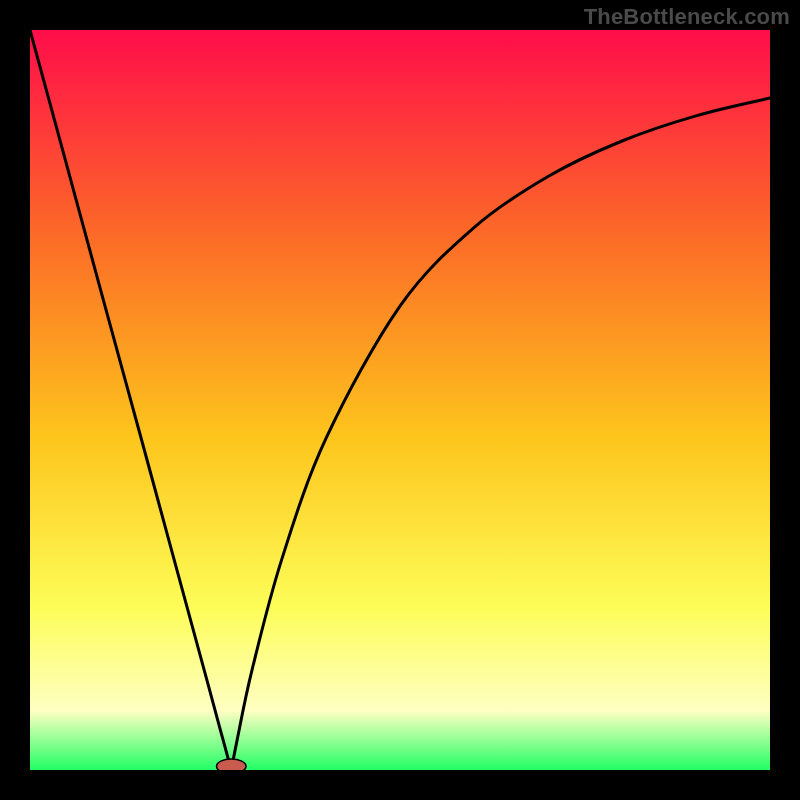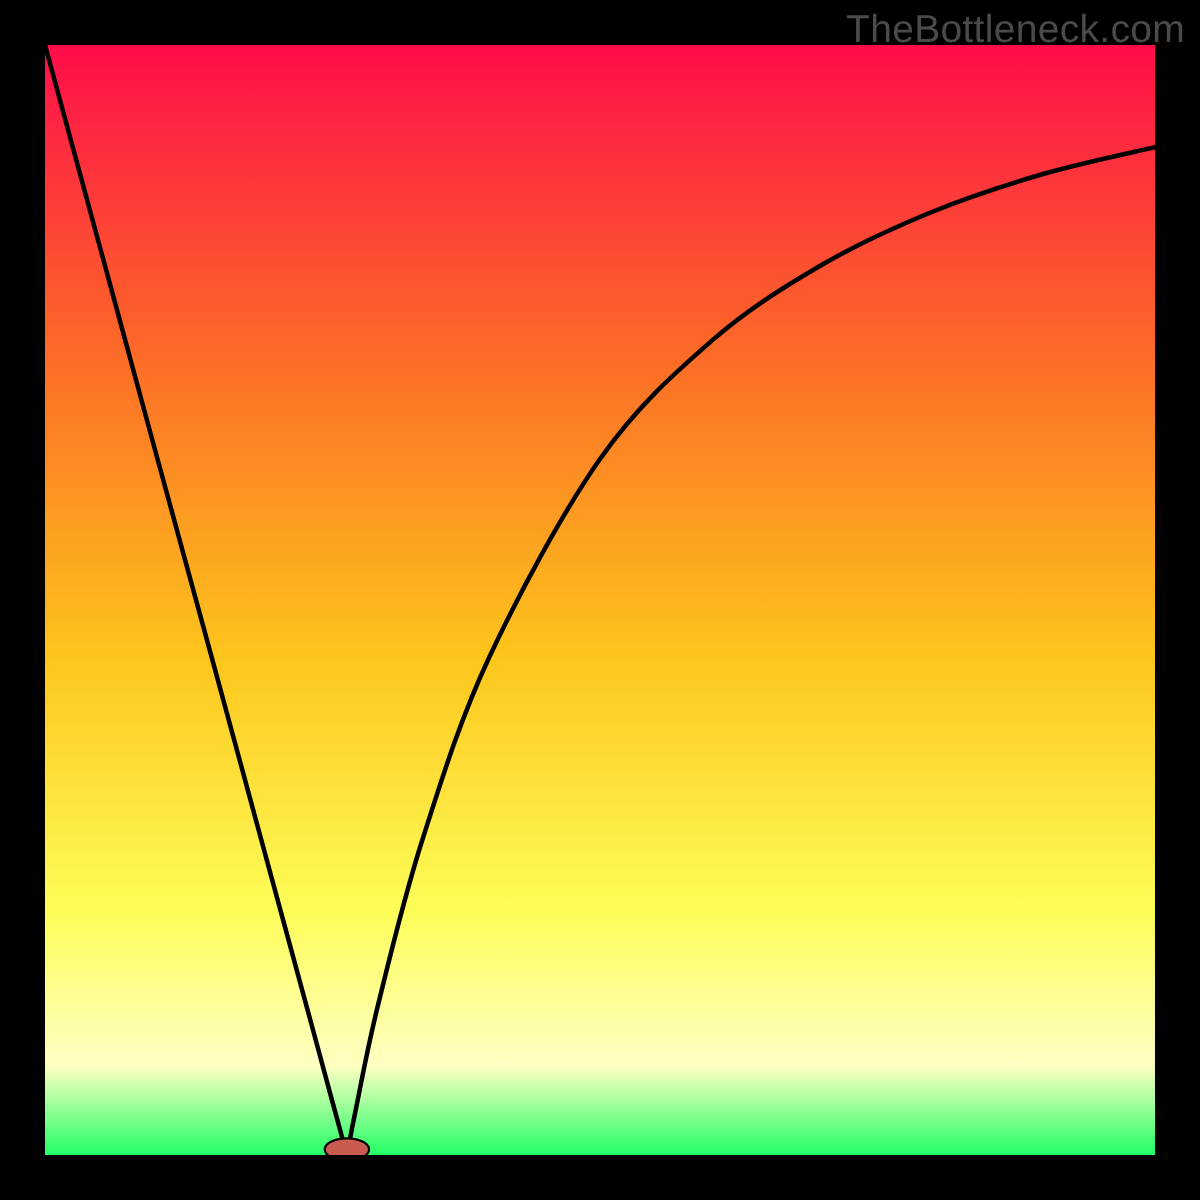--- a/index.html
+++ b/index.html
@@ -14,22 +14,22 @@
     position: relative;
     width: 800px;
     height: 800px;
     background: #000;
   }
   .watermark {
     position: absolute;
     top: 4px;
     right: 10px;
     color: #4a4a4a;
-    font-size: 26px;
-    font-weight: 400;
+    font-size: 22px;
+    font-weight: 700;
     letter-spacing: 0.2px;
   }
   .plot {
     position: absolute;
     left: 30px;
     top: 30px;
     width: 740px;
     height: 740px;
   }
   .plot svg {

